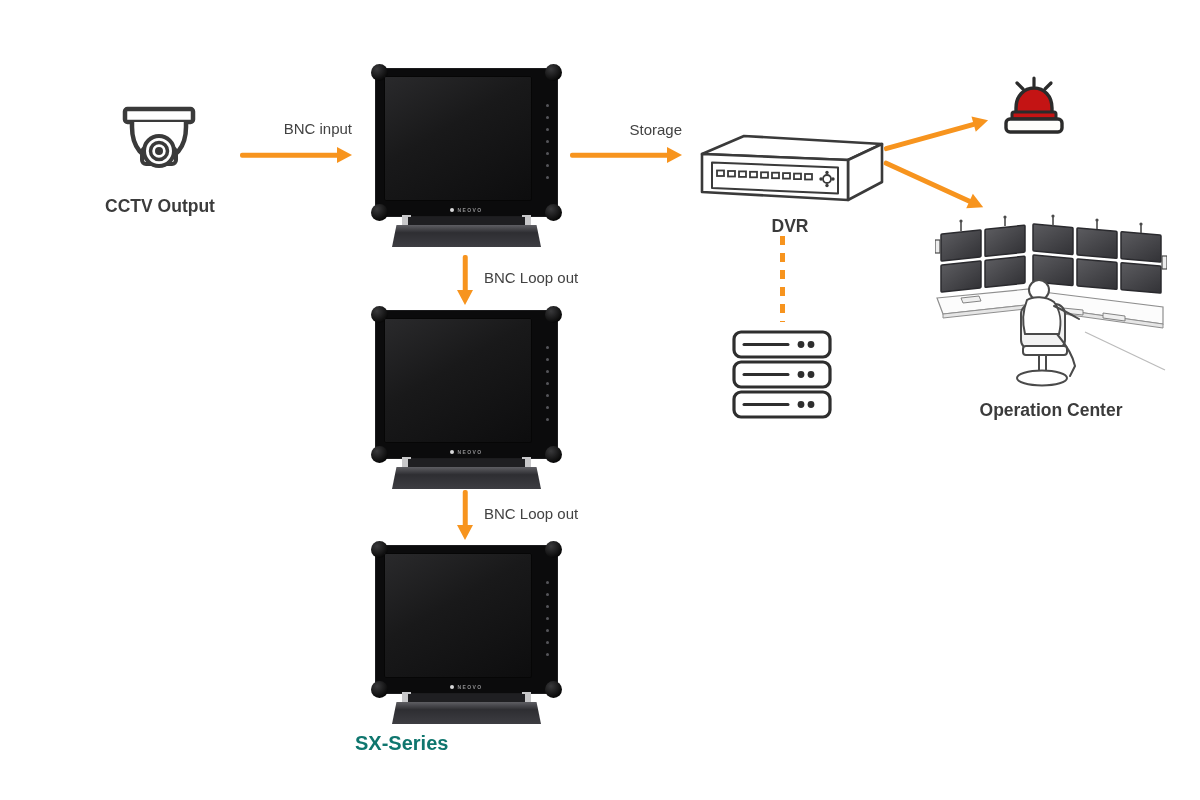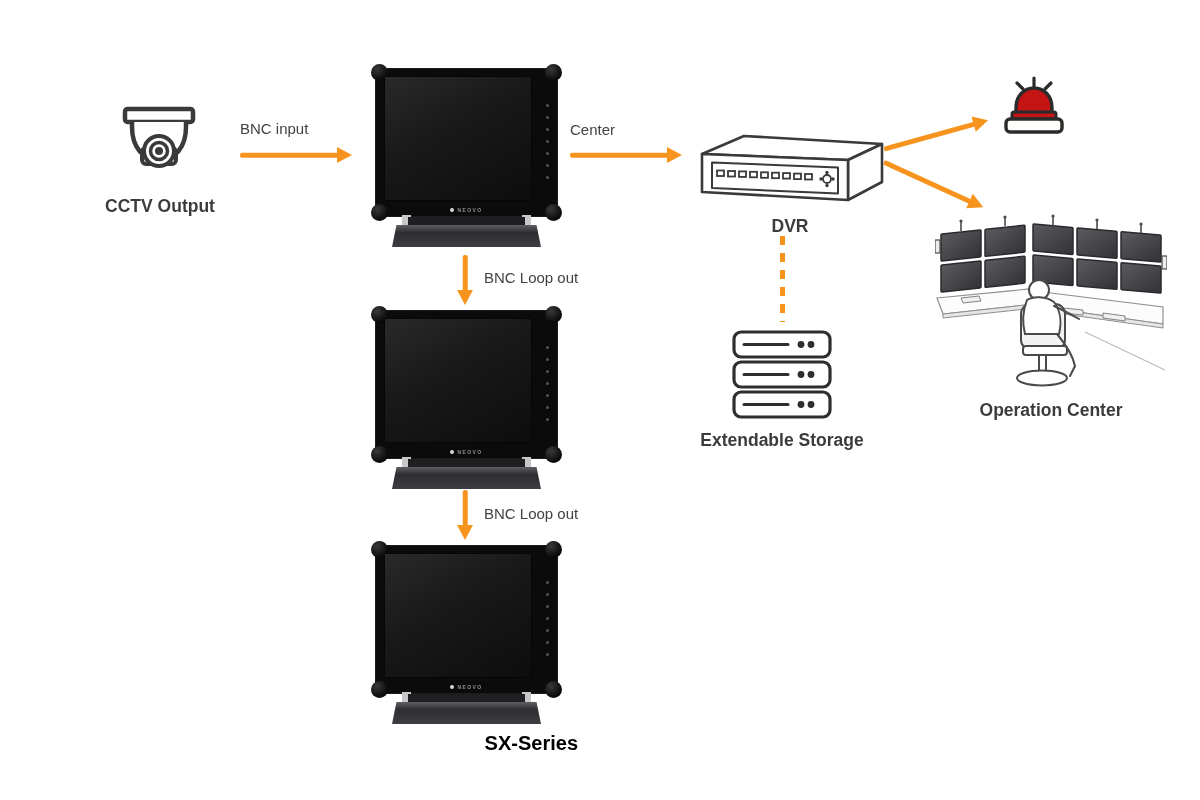--- a/index.html
+++ b/index.html
@@ -1,23 +1,23 @@
 <!DOCTYPE html>
 <html><head>
 <meta charset="utf-8">
 <style>
   html,body{margin:0;padding:0;background:#fff;}
   .canvas{position:relative;width:1200px;height:800px;background:#ffffff;overflow:hidden;
           font-family:"Liberation Sans", sans-serif;}
 
   
   .node-label{position:absolute;font-weight:700;font-size:17.5px;color:#3B3B3B;text-align:center;}
-  .series-label{position:absolute;font-weight:700;font-size:20px;color:#000000;text-align:right;}
+  .series-label{position:absolute;font-weight:700;font-size:20px;color:#0f766e;text-align:left;}
   .edge-label{position:absolute;font-size:15px;color:#424242;}
-  .edge-label.center{text-align:left;}
+  .edge-label.center{text-align:right;}
 
   
   .arrow{position:absolute;}
   .arrow .shaft{position:absolute;background:#F7941E;border-radius:2px;}
   .arrow .head{position:absolute;width:0;height:0;}
   .arrow-h{height:16px;}
   .arrow-h .shaft{left:0;top:50%;transform:translateY(-50%);height:4.5px;width:calc(100% - 13px);}
   .arrow-h .head{right:0;top:50%;transform:translateY(-50%);
                  border-top:8px solid transparent;border-bottom:8px solid transparent;
                  border-left:15px solid #F7941E;}
@@ -99,21 +99,21 @@
         <span class="logo-dot"></span>
         <span>NEOVO</span>
       </div>
     </div>
     <div class="mon-tab t-l"></div>
     <div class="mon-tab t-r"></div>
     <div class="mon-bracket"></div>
     <div class="mon-base"></div>
   </div>
 
-  <div class="edge-label center" style="left:570px;top:121px;width:112px;">Center</div>
+  <div class="edge-label center" style="left:570px;top:121px;width:112px;">Storage</div>
   <div class="arrow arrow-h" style="left:570px;top:147px;width:112px;">
     <span class="shaft"></span>
     <span class="head"></span>
   </div>
 
   <div class="icon-box" style="left:700px;top:124px;">
     <svg width="185" height="85" viewBox="0 0 185 85">
       <g fill="#fff" stroke="#3A3A3A" stroke-width="2.6" stroke-linejoin="round">
         <polygon points="2,30 44,12 182,20 148,36"></polygon>
         <polygon points="148,36 182,20 182,58 148,76"></polygon>
@@ -246,21 +246,20 @@
       <g fill="#2E2E2E">
         <circle cx="69" cy="14.5" r="3.4"></circle>
           <circle cx="79" cy="14.5" r="3.4"></circle>
         <circle cx="69" cy="44.5" r="3.4"></circle>
           <circle cx="79" cy="44.5" r="3.4"></circle>
         <circle cx="69" cy="74.5" r="3.4"></circle>
           <circle cx="79" cy="74.5" r="3.4"></circle>
       </g>
     </svg>
   </div>
-  <div class="node-label" style="left:682px;top:430px;width:200px;">Extendable Storage</div>
 
   <div class="arrow arrow-v" style="left:457px;top:255px;height:50px;">
     <span class="shaft"></span>
     <span class="head"></span>
   </div>
   <div class="edge-label" style="left:484px;top:269px;">BNC Loop out</div>
 
   <div class="monitor" style="left:375px;top:310px;">
     <div class="mon-body">
       <span class="knob k-tl"></span>

